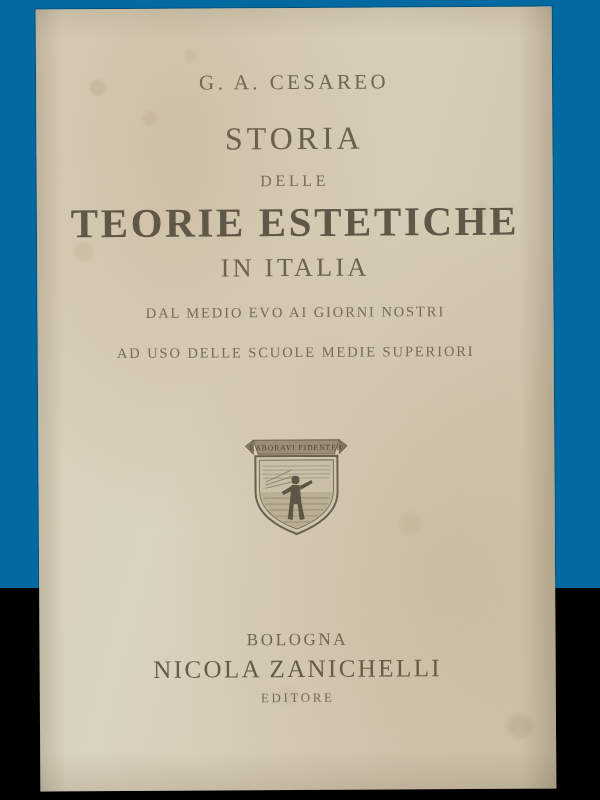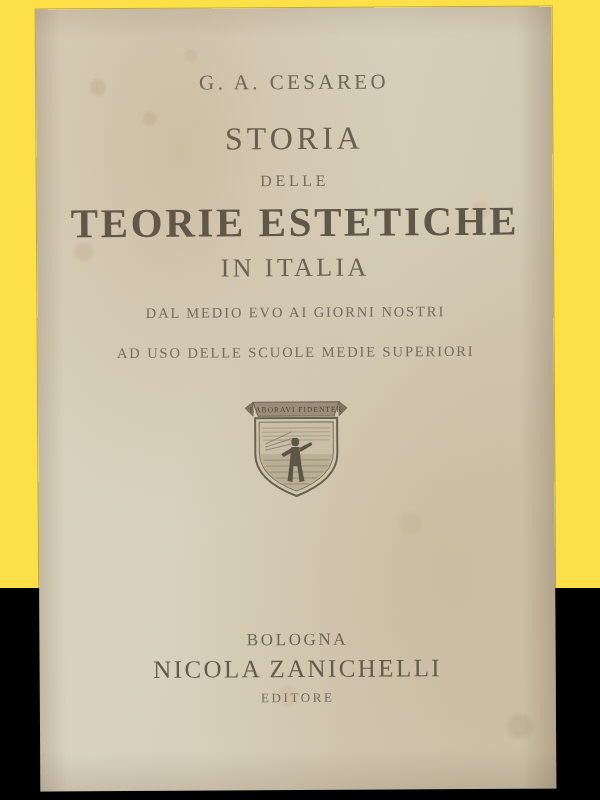--- a/index.html
+++ b/index.html
@@ -11,21 +11,21 @@
     width: 600px;
     height: 800px;
     overflow: hidden;
     font-family: "Liberation Sans", sans-serif;
   }
 
   .page {
     position: relative;
     width: 600px;
     height: 588px;
-    background: #fde047;
+    background: #0369a1;
   }
 
   
   .cover {
     position: absolute;
     left: 38px;
     top: 8px;
     width: 516px;
     height: 782px;
     background:
@@ -143,21 +143,21 @@
     position: absolute;
     top: 337px;
     left: 0; right: 0;
     font-size: 14.5px;
     letter-spacing: 1.9px;
     color: #746b5b;
   }
 
   .emblem {
     position: absolute;
-    top: 384px;
+    top: 422px;
     left: 50%;
     transform: translateX(-50%);
     width: 130px;
     height: 112px;
   }
   .emblem svg { display: block; width: 130px; height: 112px; }
 
   .city {
     position: absolute;
     top: 622px;

